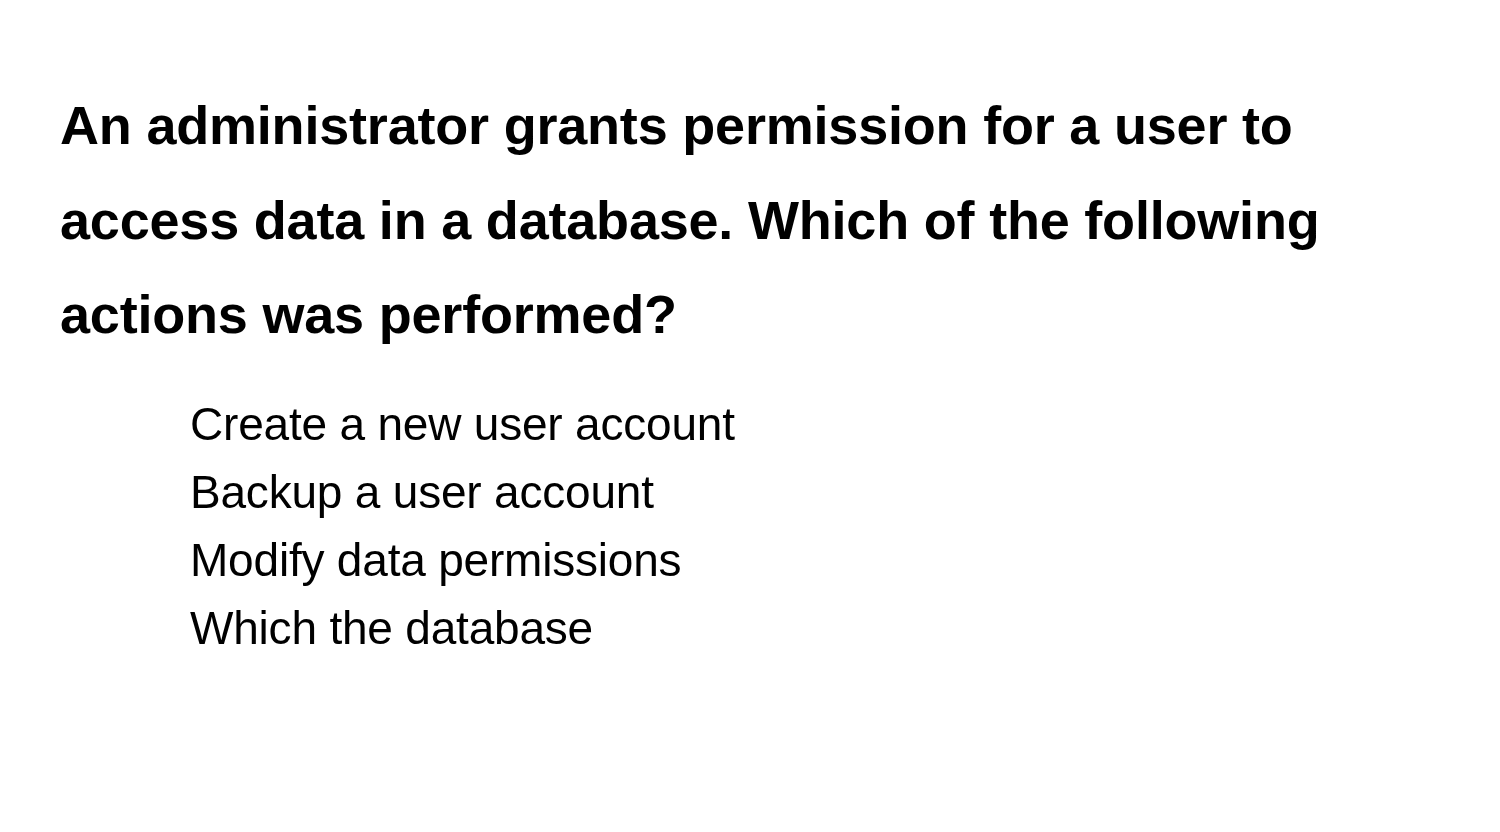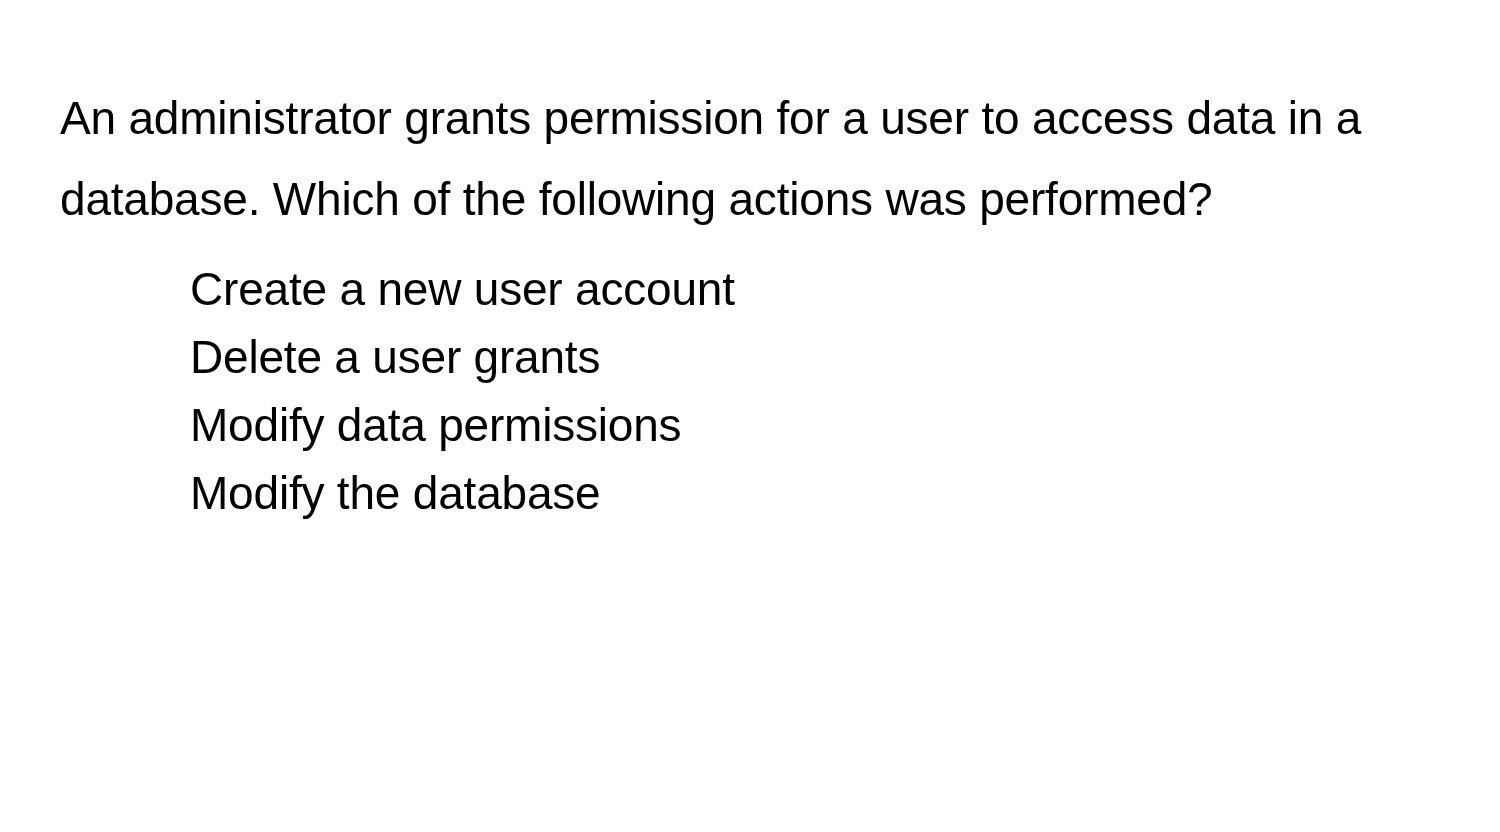--- a/index.html
+++ b/index.html
@@ -11,40 +11,40 @@
       width: 1500px;
       height: 832px;
       background: #ffffff;
       font-family: -apple-system, BlinkMacSystemFont, "Segoe UI", Helvetica, Arial, sans-serif;
       color: #000000;
       padding-top: 78px;
       padding-left: 60px;
       padding-right: 60px;
     }
     .question-text {
-      font-size: 46px;
+      font-size: 54px;
       line-height: 1.75;
-      font-weight: 400;
+      font-weight: 700;
       letter-spacing: -0.2px;
     }
     .options-list {
       list-style: none;
-      margin-top: 16px;
+      margin-top: 28px;
       padding-left: 130px;
     }
     .option-item {
       font-size: 46px;
       line-height: 1.48;
       font-weight: 400;
       letter-spacing: -0.2px;
     }
   </style>
 </head>
 <body>
 
 <div class="question-text">An administrator grants permission for a user to access data in a database. Which of the following actions was performed?</div>
 
 <ul class="options-list">
   <li class="option-item">Create a new user account</li>
-  <li class="option-item">Delete a user grants</li>
+  <li class="option-item">Backup a user account</li>
   <li class="option-item">Modify data permissions</li>
-  <li class="option-item">Modify the database</li>
+  <li class="option-item">Which the database</li>
 </ul>
 
 </body></html>

